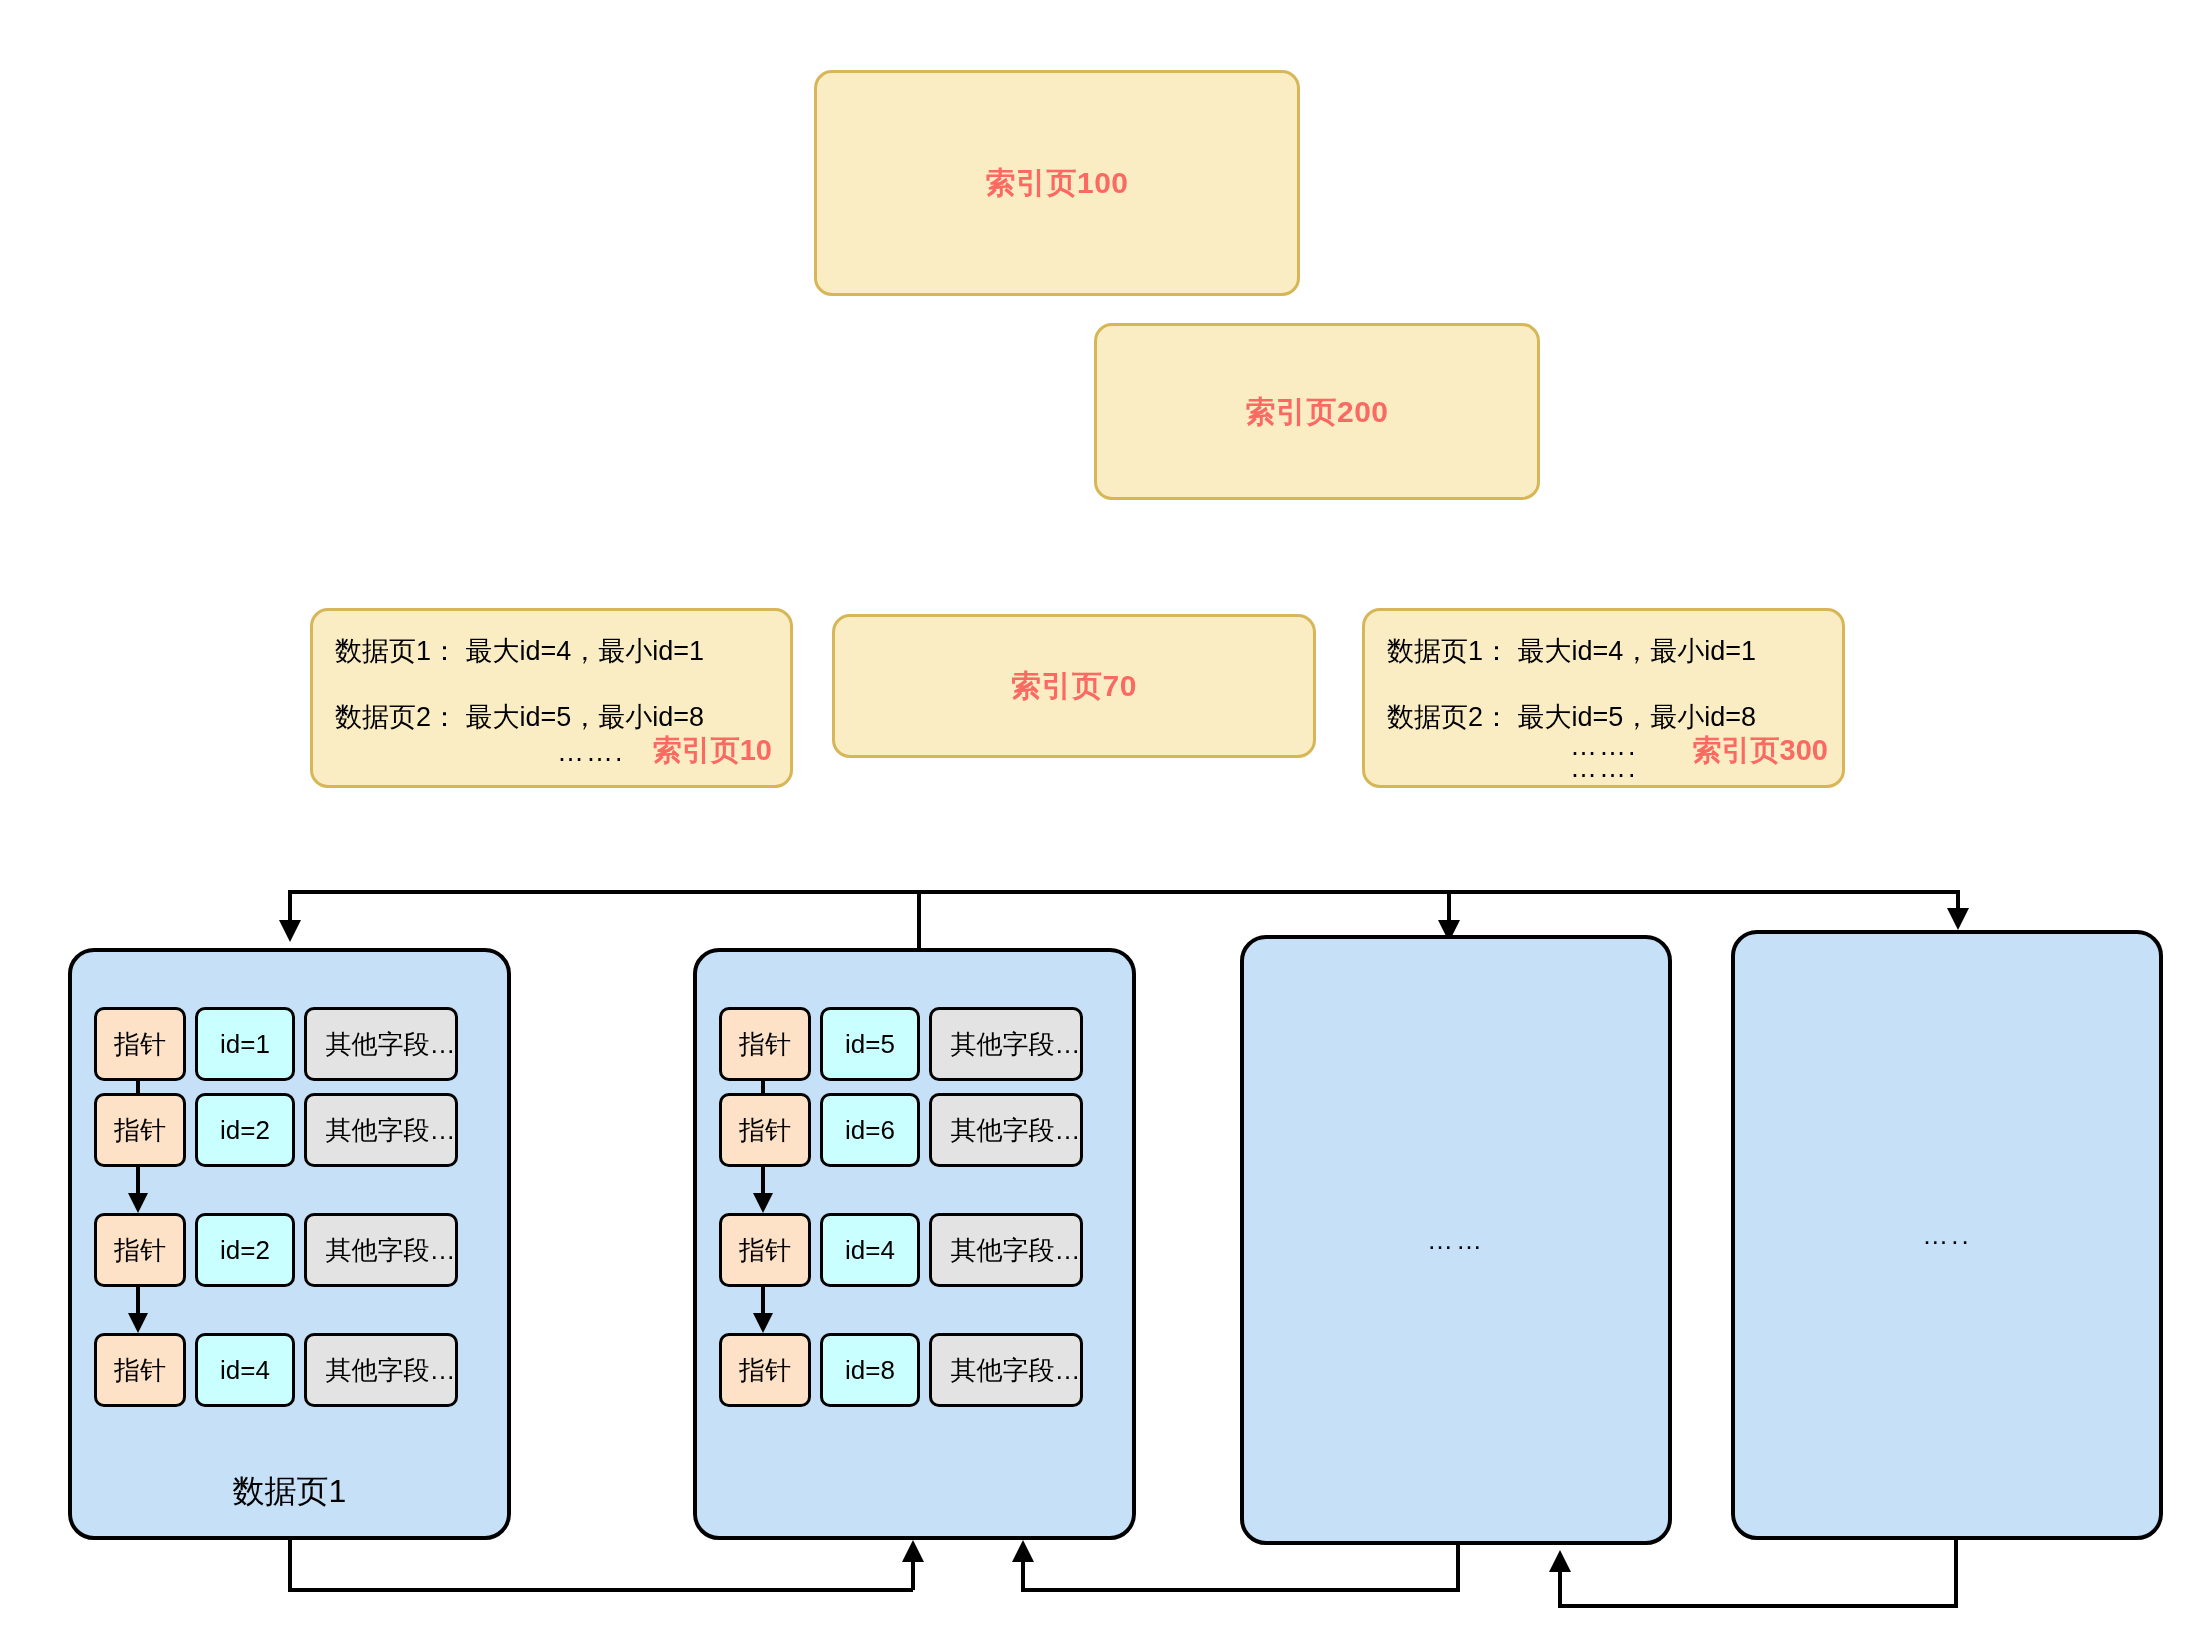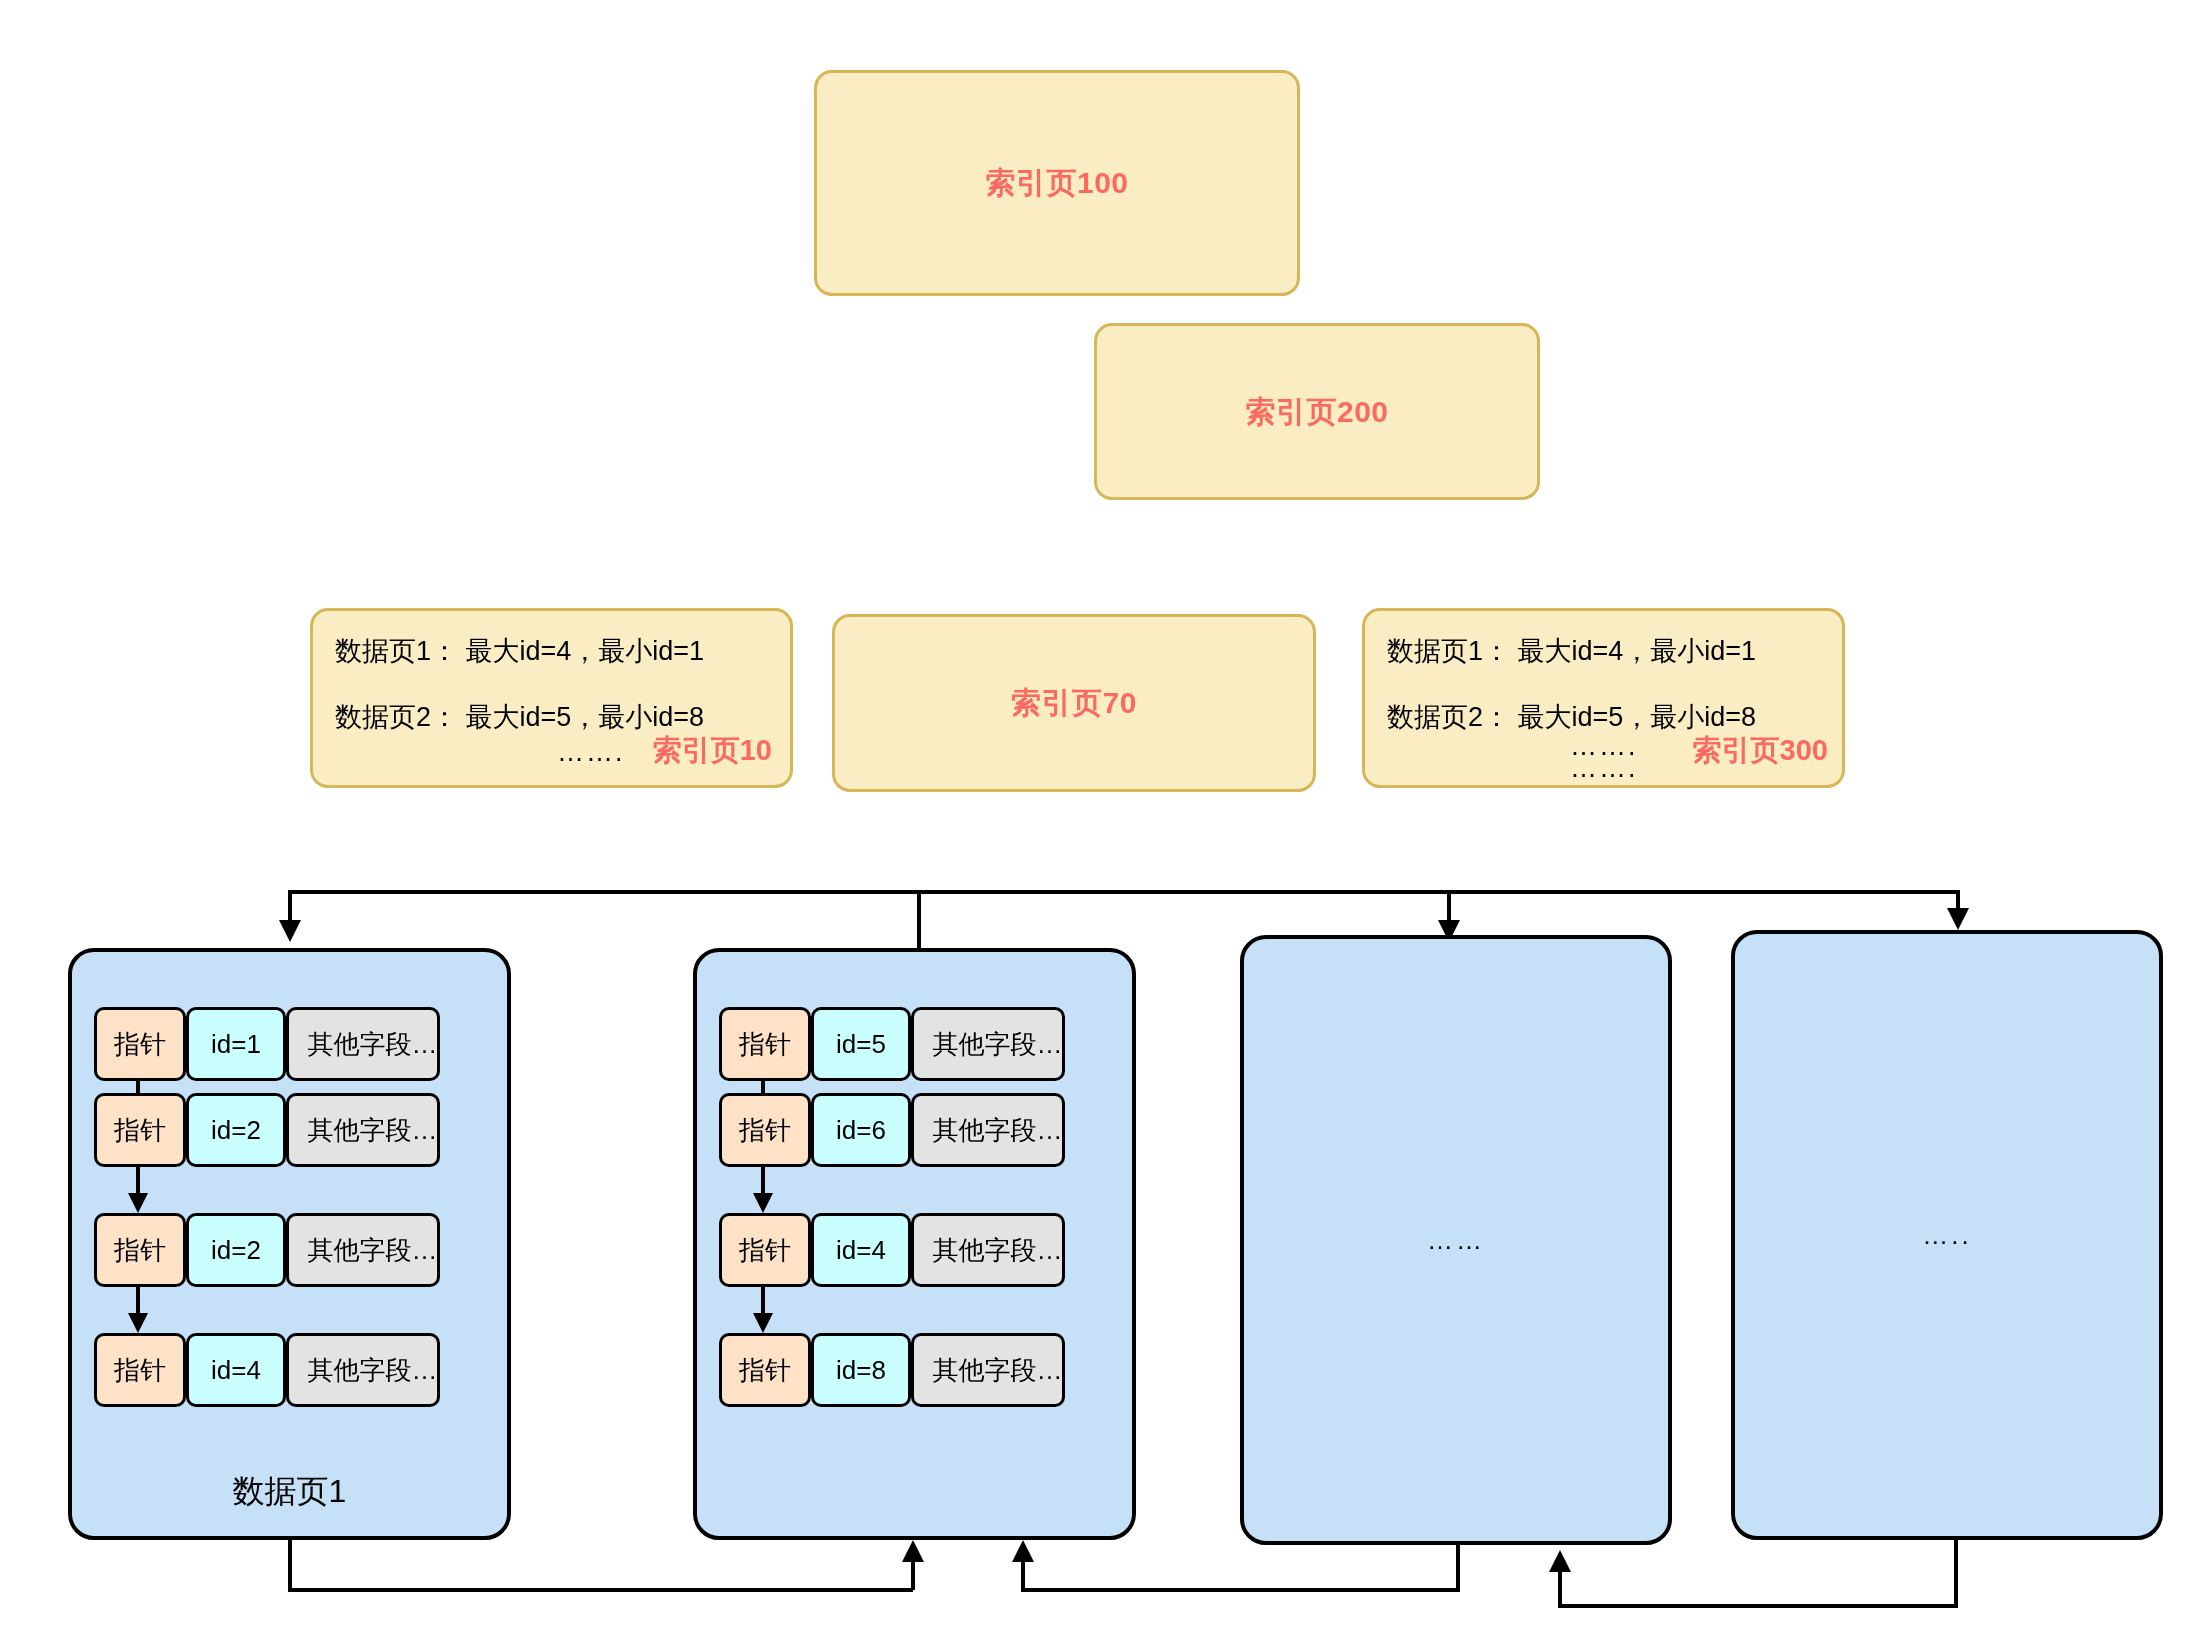--- a/index.html
+++ b/index.html
@@ -82,20 +82,21 @@
     font-size: 26px;
     color: #000000;
     letter-spacing: 3px;
   }
 
   
   .record-row {
     position: absolute;
     display: flex;
     align-items: stretch;
+    gap: 9px;
     height: 74px;
   }
   .cell {
     border: 3px solid #000000;
     border-radius: 10px;
     box-sizing: border-box;
     display: flex;
     align-items: center;
     justify-content: center;
     font-size: 26px;
@@ -159,21 +160,21 @@
     <div class="idx-center-label">索引页200</div>
   </div>
 
   <div class="idx-box" style="left:310px; top:608px; width:483px; height:180px;">
     <div class="idx-leaf-line" style="left:22px; top:22px;">数据页1： 最大id=4，最小id=1</div>
     <div class="idx-leaf-line" style="left:22px; top:88px;">数据页2： 最大id=5，最小id=8</div>
     <div class="idx-leaf-dots" style="left:244px; top:126px;">…….</div>
     <div class="idx-corner-label" style="right:18px; bottom:14px;">索引页10</div>
   </div>
 
-  <div class="idx-box" style="left:832px; top:614px; width:484px; height:178px;">
+  <div class="idx-box" style="left:832px; top:614px; width:484px; height:144px;">
     <div class="idx-center-label">索引页70</div>
   </div>
 
   <div class="idx-box" style="left:1362px; top:608px; width:483px; height:180px;">
     <div class="idx-leaf-line" style="left:22px; top:22px;">数据页1： 最大id=4，最小id=1</div>
     <div class="idx-leaf-line" style="left:22px; top:88px;">数据页2： 最大id=5，最小id=8</div>
     <div class="idx-leaf-dots" style="left:205px; top:120px;">…….</div>
     <div class="idx-leaf-dots" style="left:205px; top:142px;">…….</div>
     <div class="idx-corner-label" style="right:14px; bottom:14px;">索引页300</div>
   </div>

